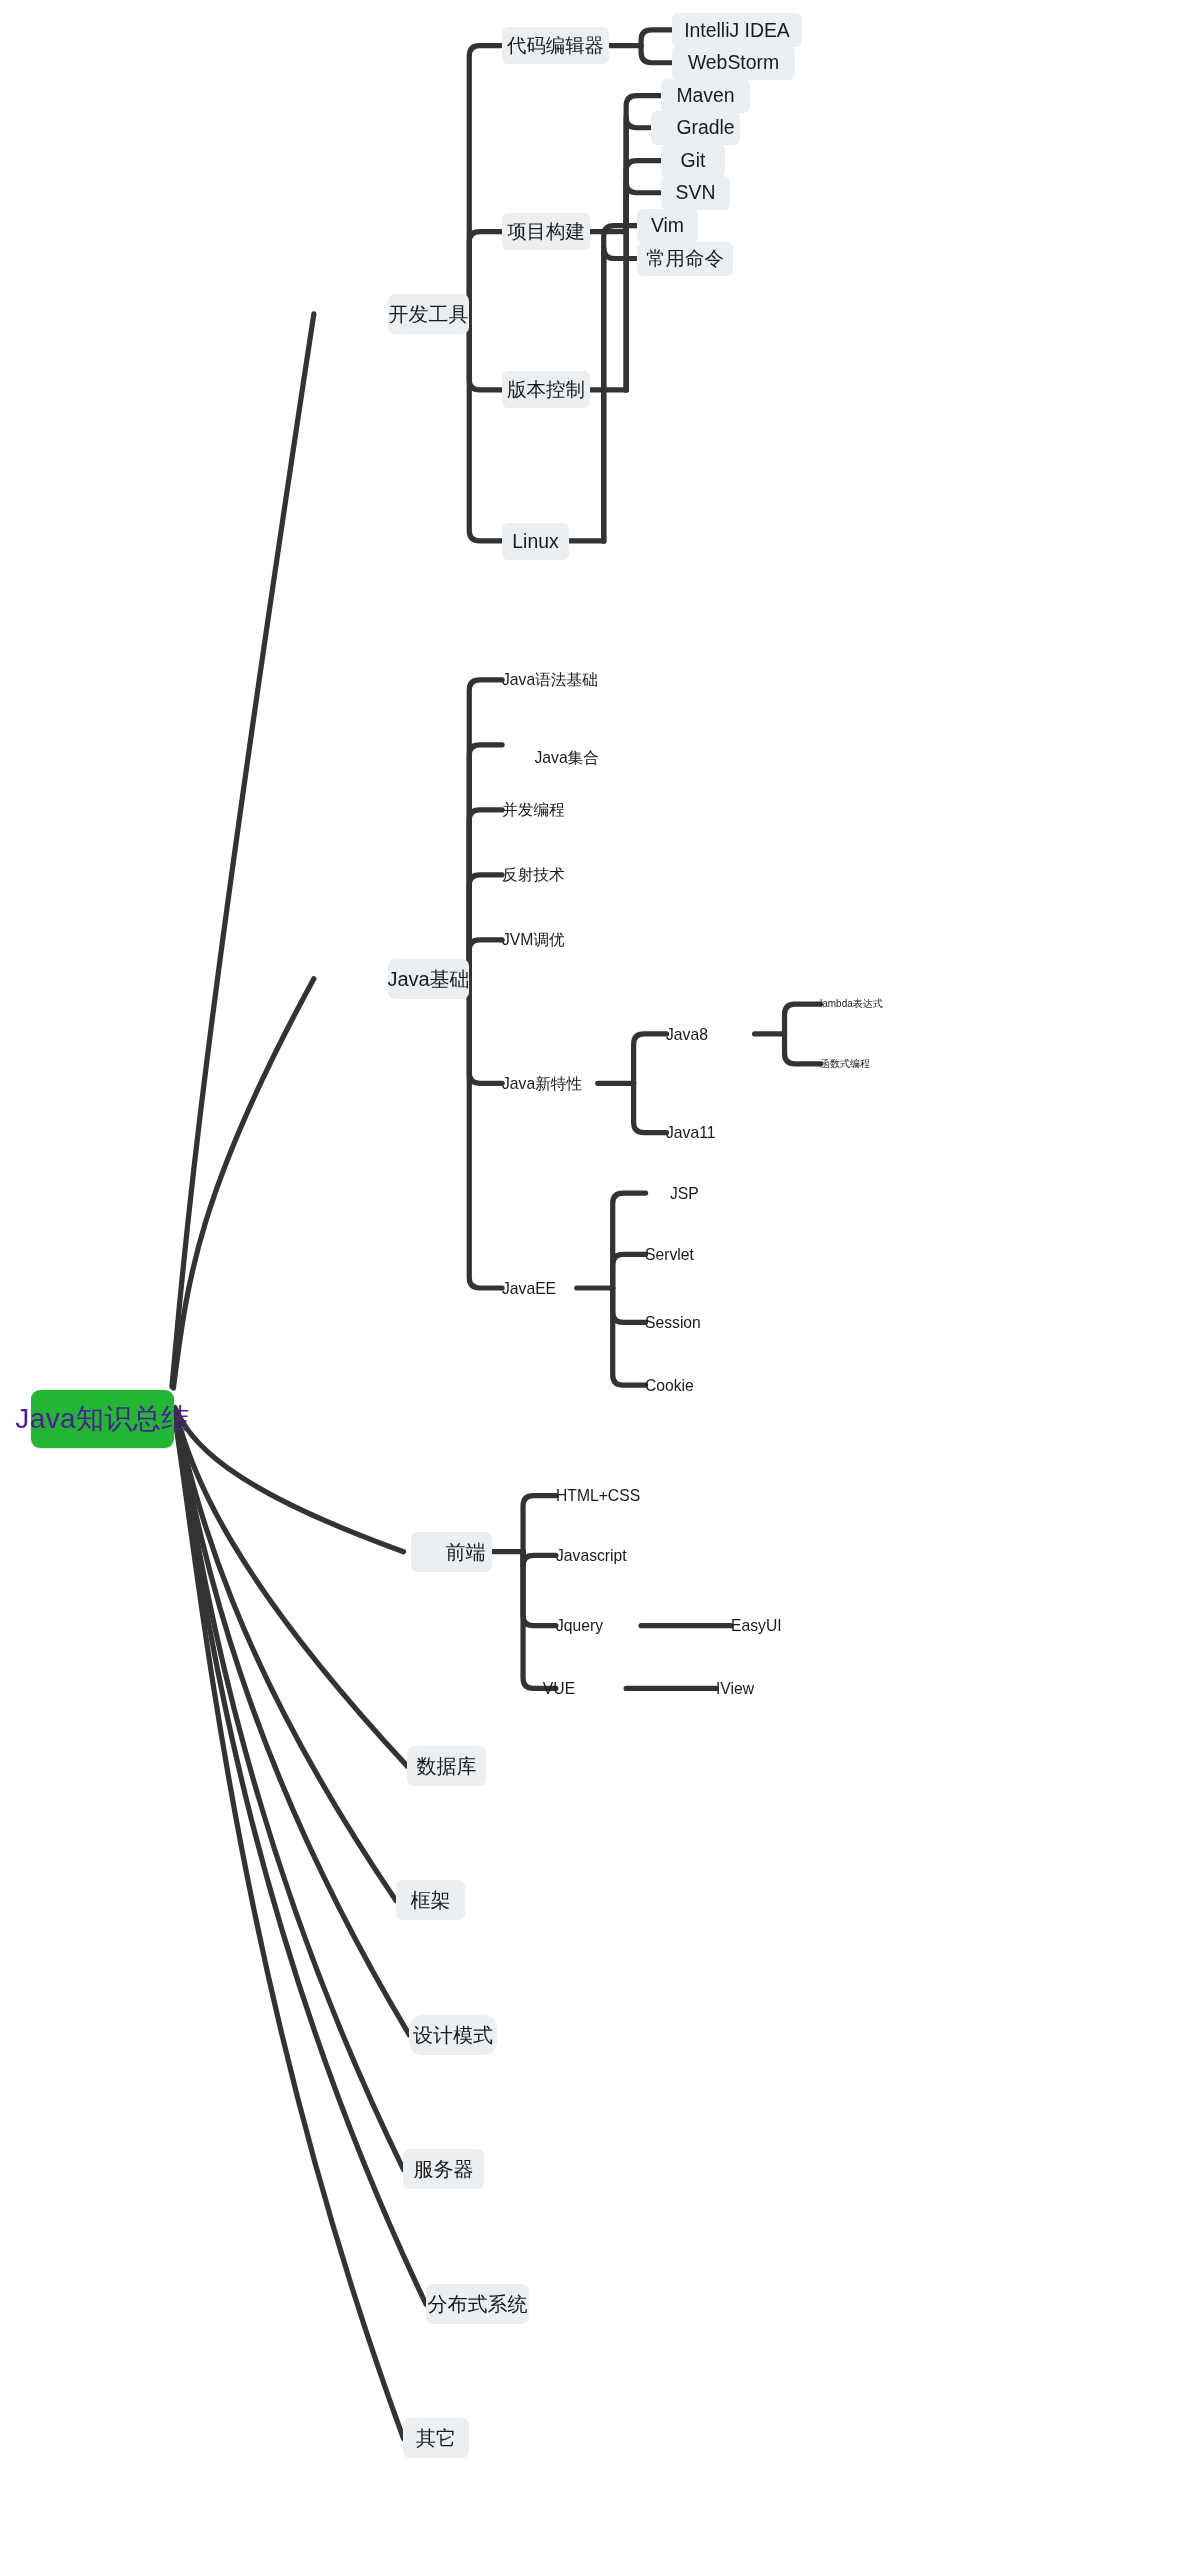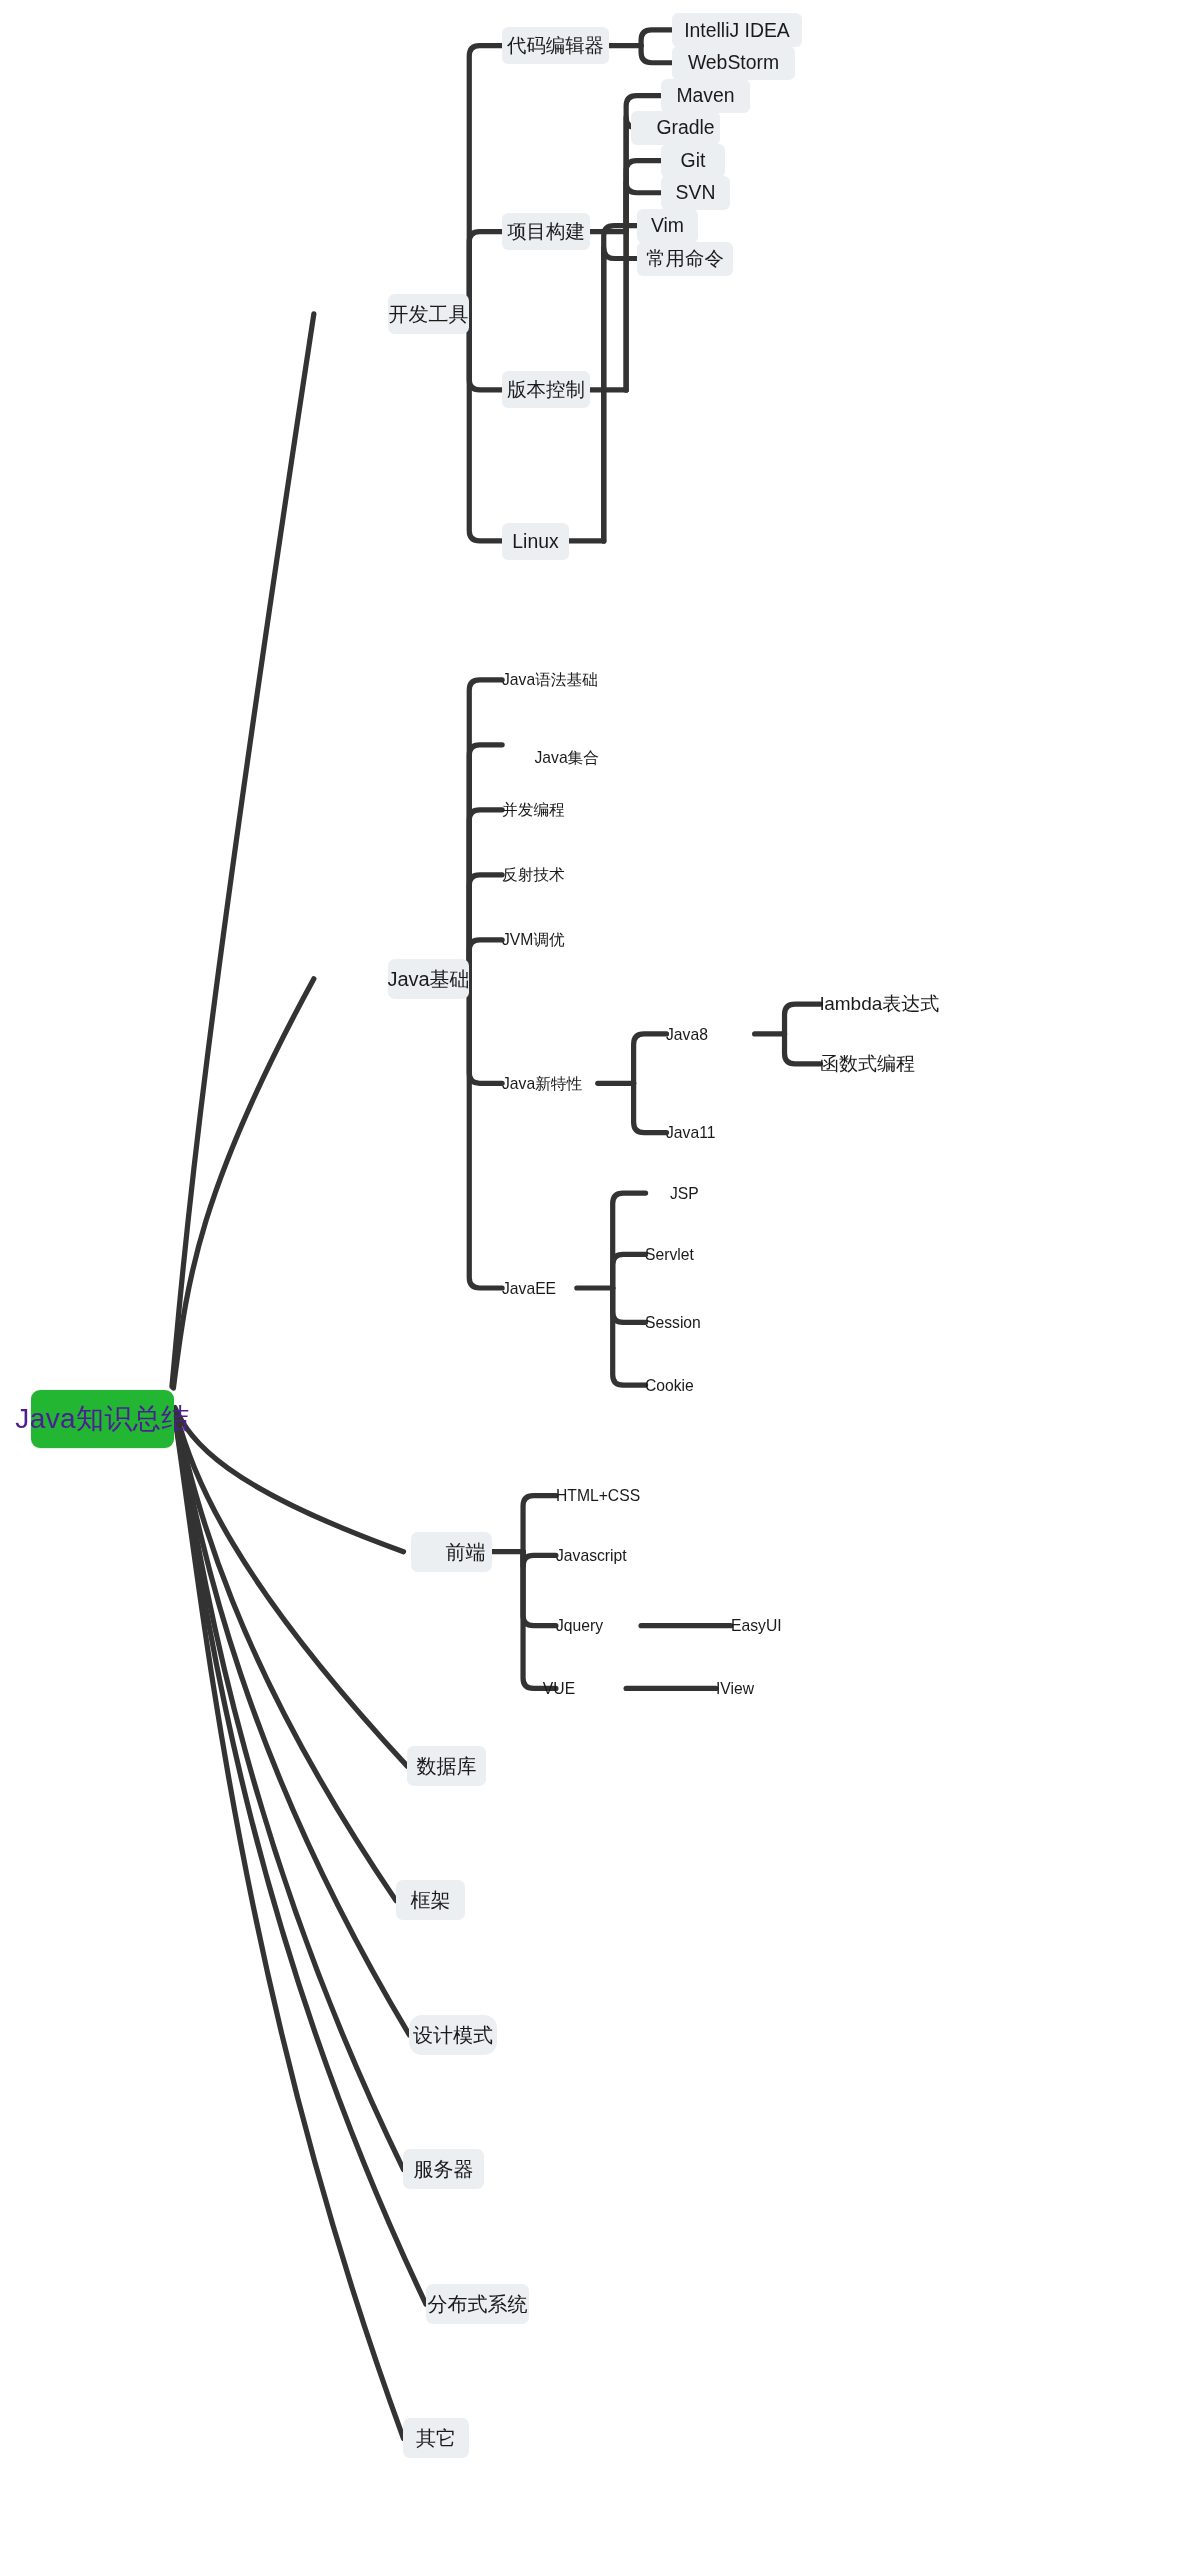--- a/index.html
+++ b/index.html
@@ -57,21 +57,21 @@
     border-radius: 6px;
     font-size: 19.4px;
   }
   
   .node.plain {
     background: transparent;
     font-size: 15.7px;
   }
   .node.plain-sm {
     background: transparent;
-    font-size: 19px;
+    font-size: 10px;
     align-items: center;
   }
 </style>
 </head>
 <body>
 
 <div id="canvas">
 
   <svg id="links" viewBox="0 0 1606 3448" xmlns="http://www.w3.org/2000/svg">
     <g fill="none" stroke="#333333" stroke-width="7" stroke-linecap="round" stroke-linejoin="round">
@@ -161,21 +161,21 @@
   <div class="node chip-sm" style="left:672px; top:46px; width:123px; height:34px;">
     <span>WebStorm</span>
   </div>
 
   <div class="node chip-sm" style="left:502px; top:213px; width:88px; height:37px;justify-content:center;">
     <span>项目构建</span>
   </div>
   <div class="node chip-sm" style="left:661px; top:79px; width:89px; height:34px;">
     <span>Maven</span>
   </div>
-  <div class="node chip-sm" style="left:631px; top:111px; width:89px; height:34px;padding-left:20px;">
+  <div class="node chip-sm" style="left:651px; top:111px; width:89px; height:34px;padding-left:20px;">
     <span>Gradle</span>
   </div>
 
   <div class="node chip-sm" style="left:502px; top:371px; width:88px; height:37px;">
     <span>版本控制</span>
   </div>
   <div class="node chip-sm" style="left:661px; top:144px; width:64px; height:34px;">
     <span>Git</span>
   </div>
   <div class="node chip-sm" style="left:661px; top:176px; width:69px; height:34px;">

